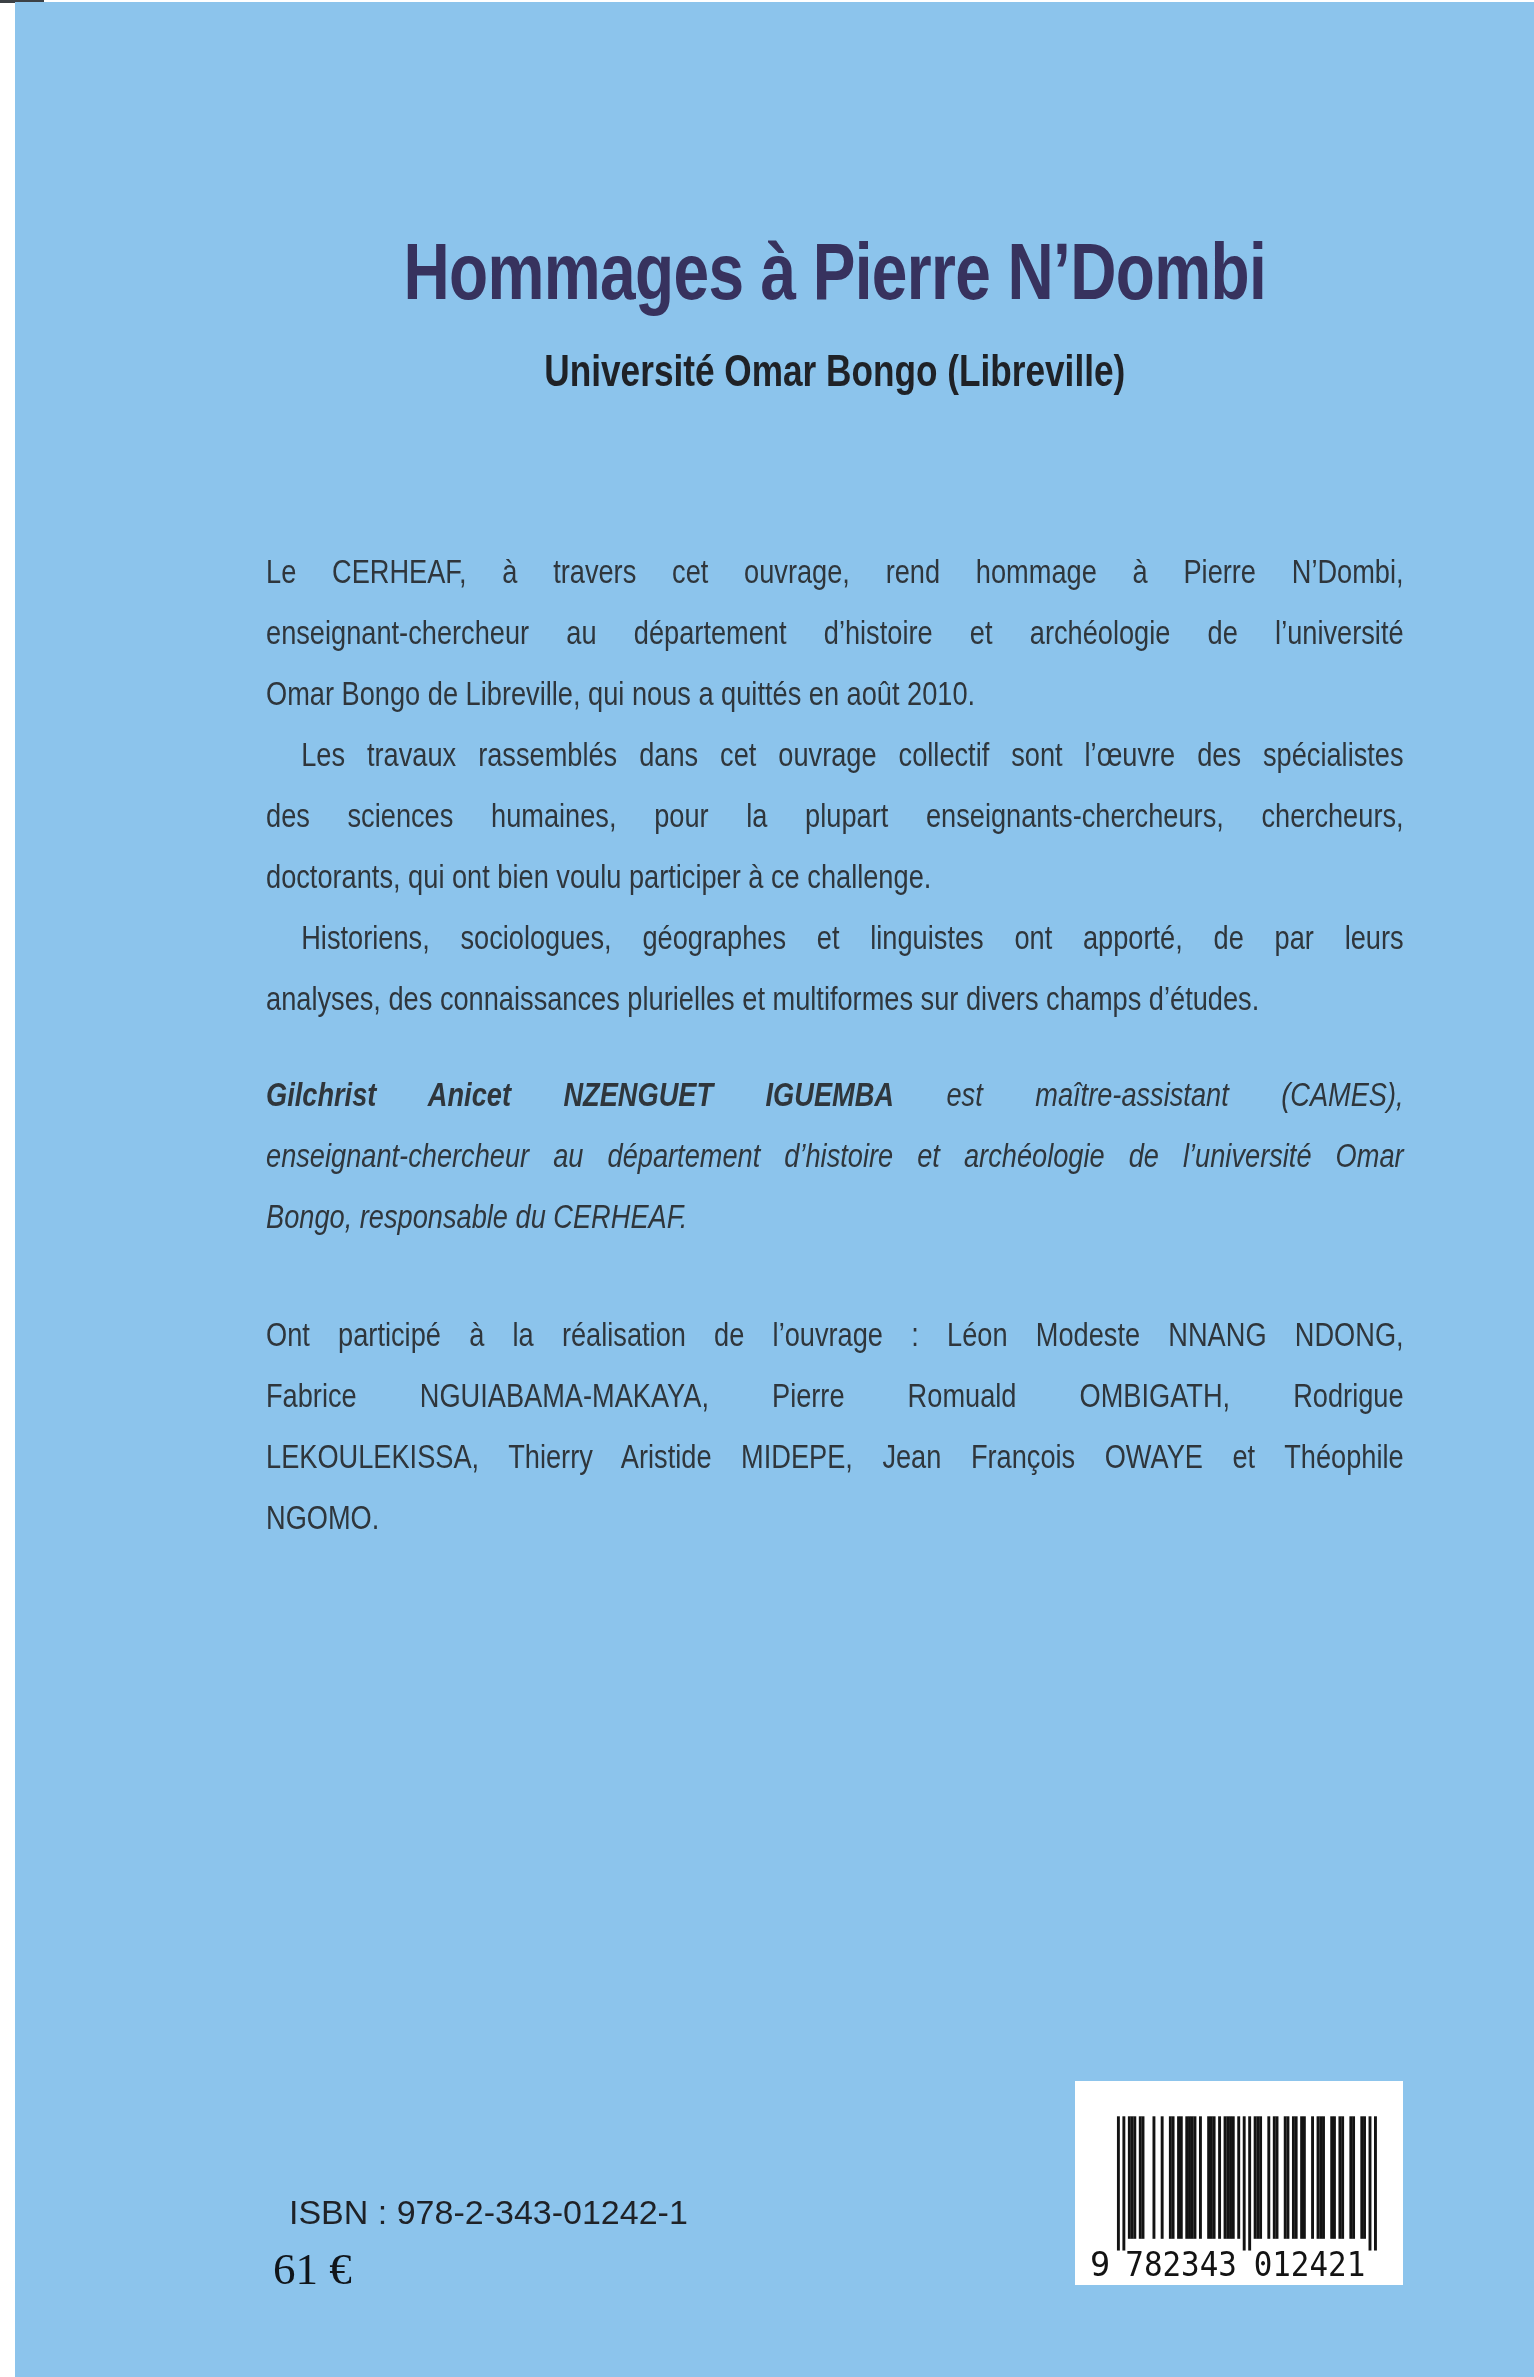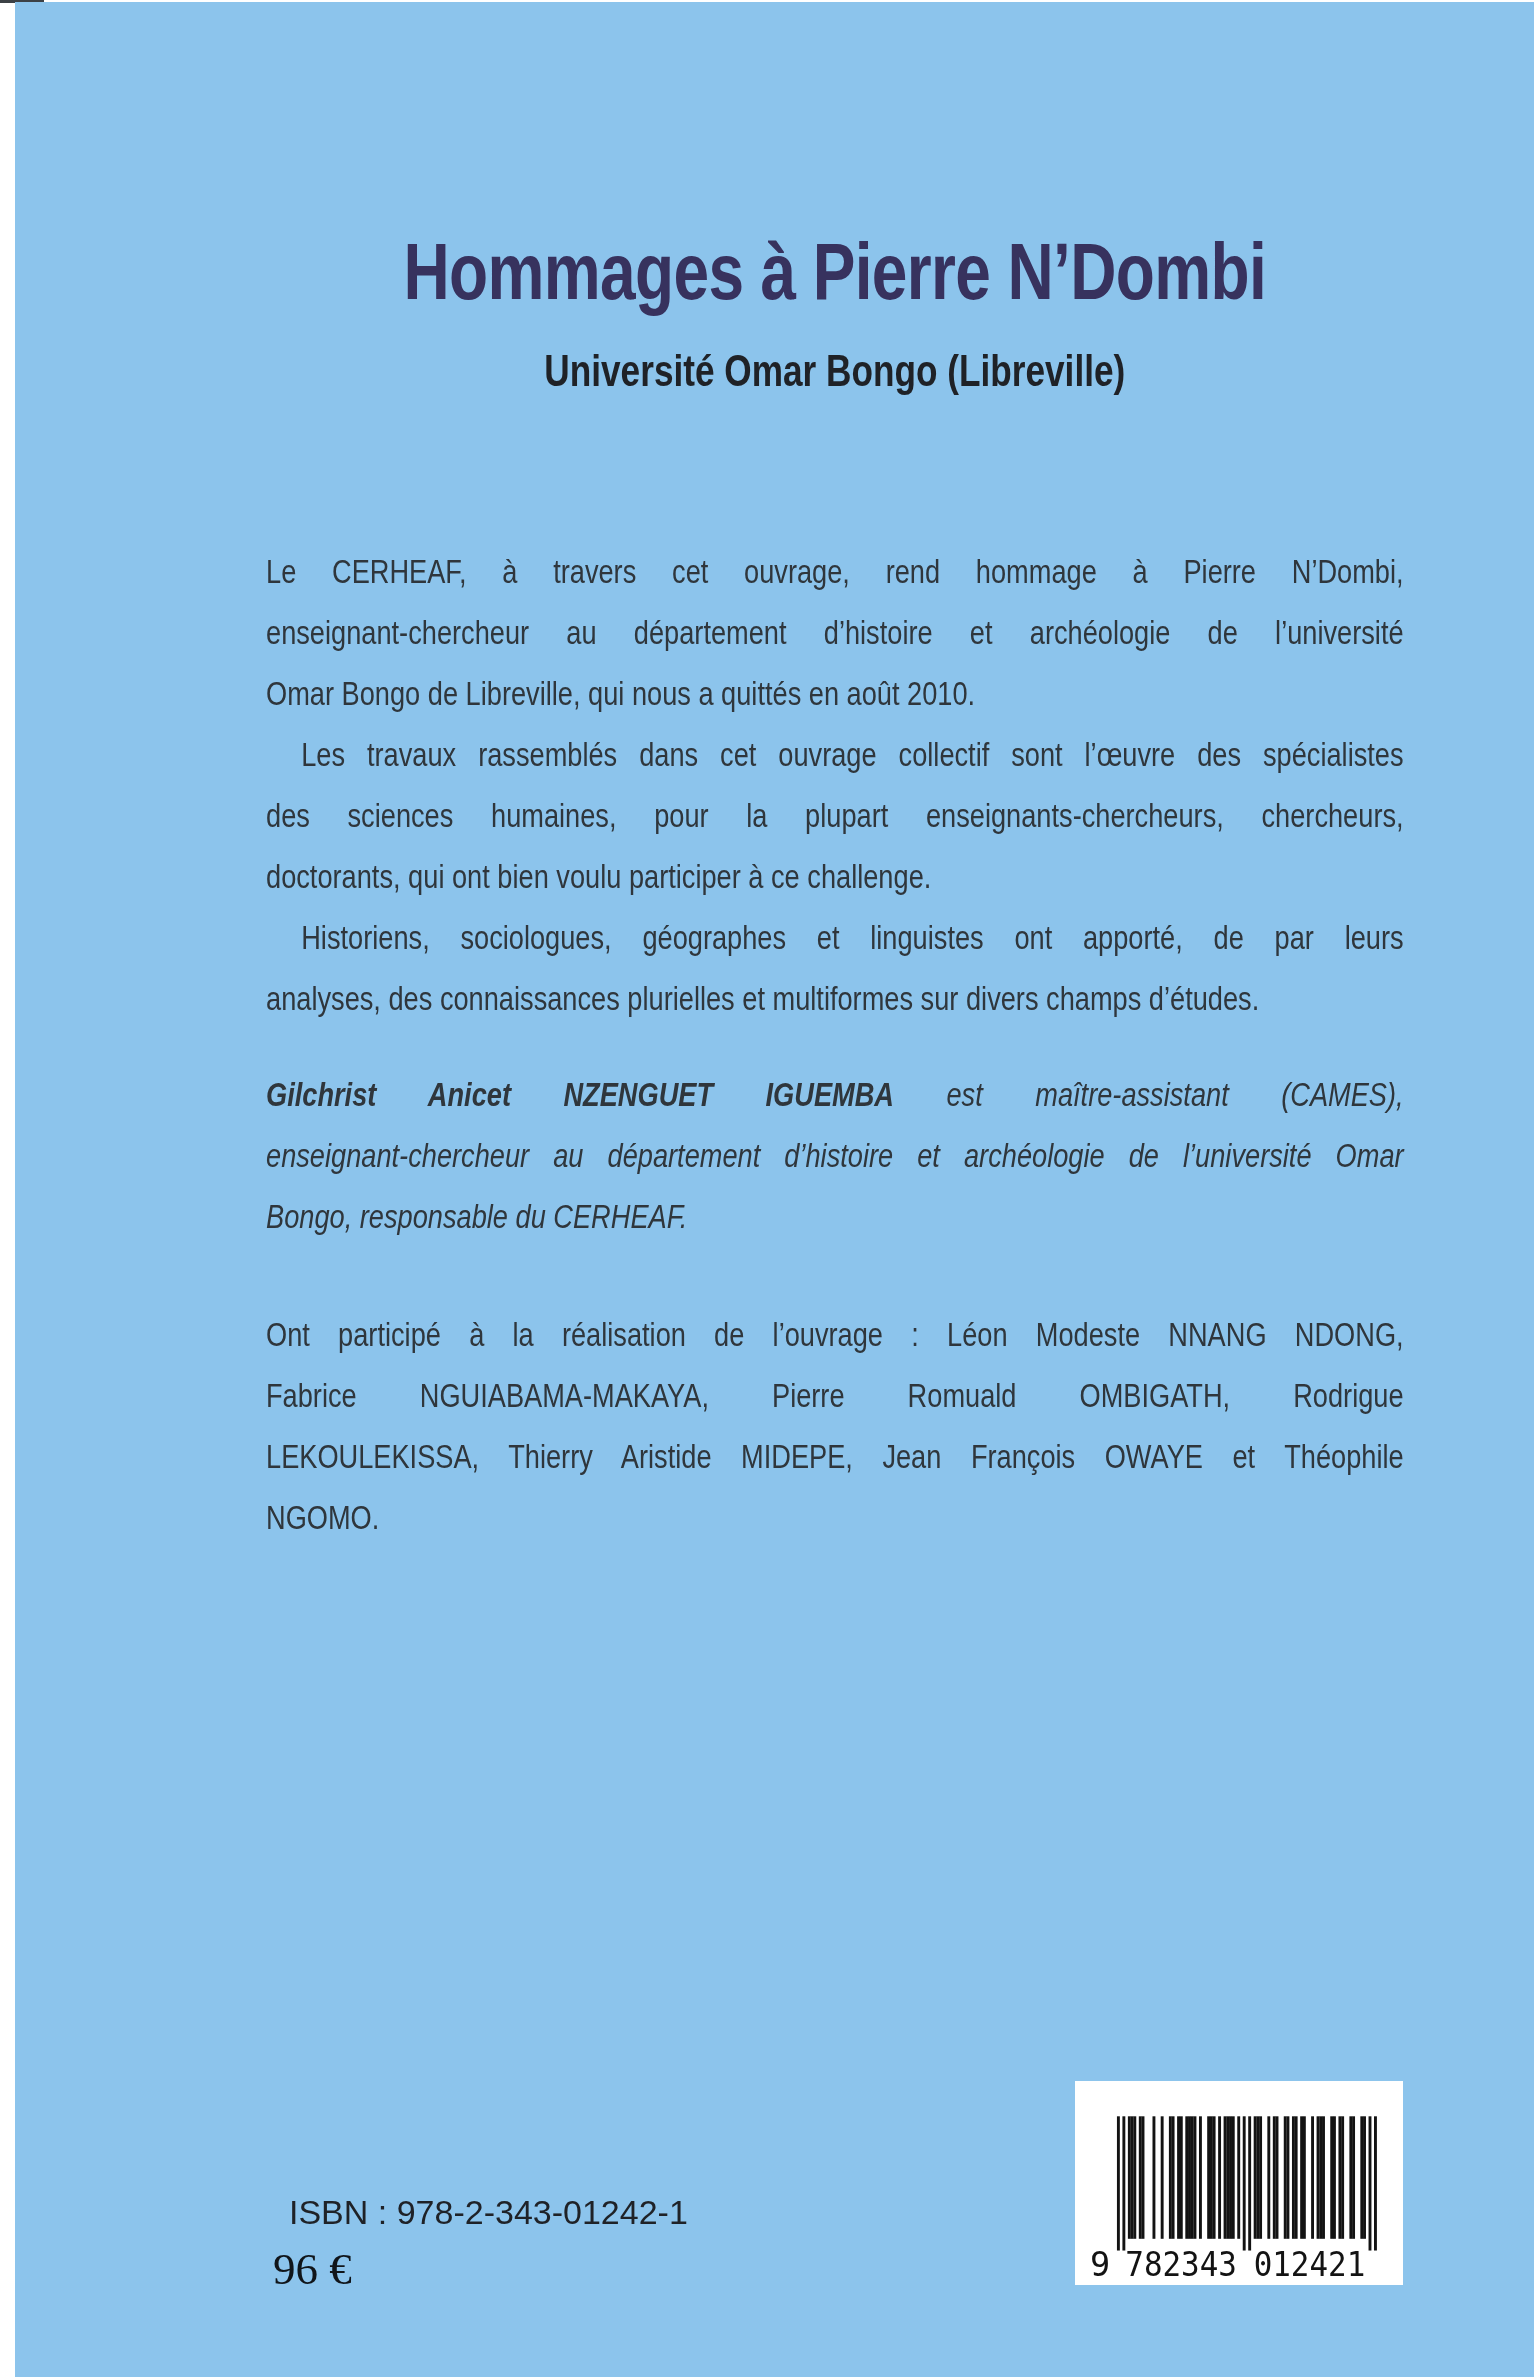--- a/index.html
+++ b/index.html
@@ -99,21 +99,21 @@
 
     <div class="col contributors">
         <div class="jline">Ont participé à la réalisation de l’ouvrage : Léon Modeste NNANG NDONG,</div>
         <div class="jline">Fabrice NGUIABAMA-MAKAYA, Pierre Romuald OMBIGATH, Rodrigue</div>
         <div class="jline">LEKOULEKISSA, Thierry Aristide MIDEPE, Jean François OWAYE et Théophile</div>
         <div class="jline last">NGOMO.</div>
       </div>
 
     <div class="isbn">ISBN : 978-2-343-01242-1</div>
 
-    <div class="price">96 €</div>
+    <div class="price">61 €</div>
 
     <div class="barcode-box">
       <svg id="barcode-svg" xmlns="http://www.w3.org/2000/svg" viewBox="0 0 391 243">
           <rect x="50.00" y="42" width="3.46" height="160" fill="#131313"></rect>
           <rect x="56.52" y="42" width="3.46" height="160" fill="#131313"></rect>
           <rect x="63.04" y="42" width="3.46" height="146" fill="#131313"></rect>
           <rect x="66.30" y="42" width="3.46" height="146" fill="#131313"></rect>
           <rect x="69.56" y="42" width="3.46" height="146" fill="#131313"></rect>
           <rect x="76.08" y="42" width="3.46" height="146" fill="#131313"></rect>
           <rect x="79.34" y="42" width="3.46" height="146" fill="#131313"></rect>

